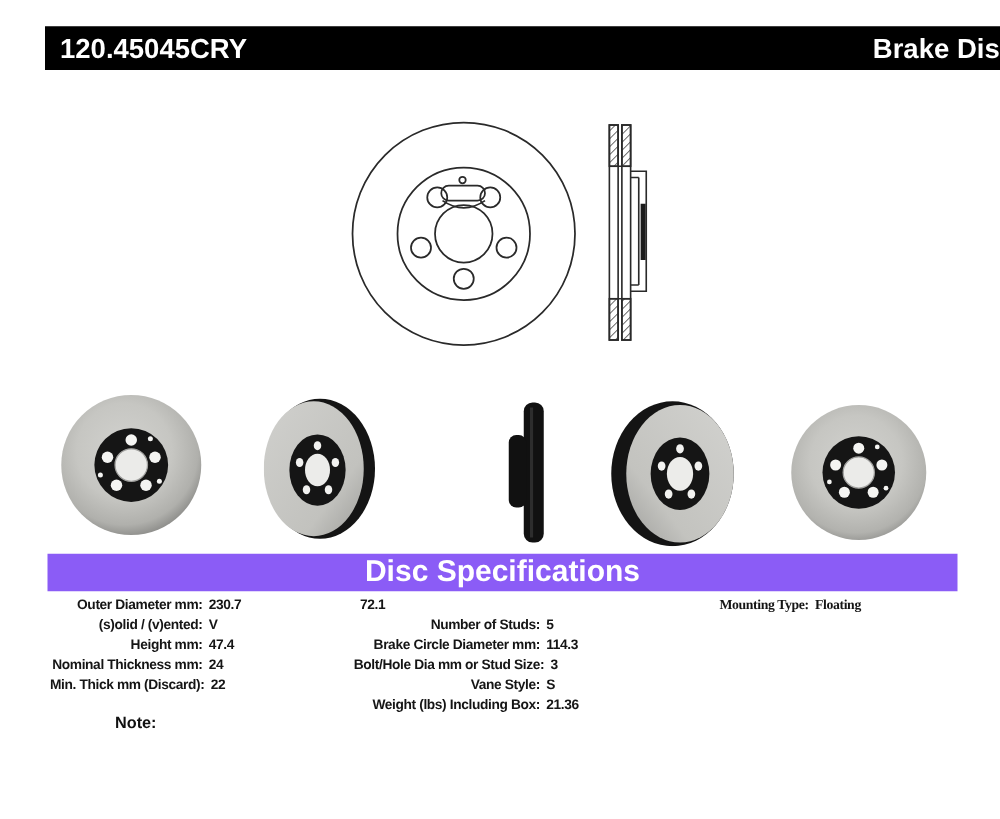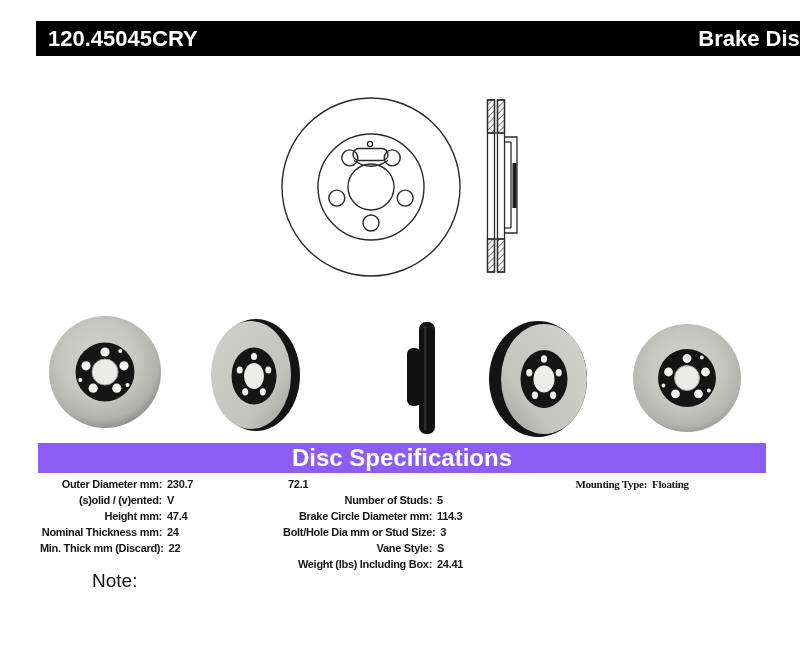--- a/index.html
+++ b/index.html
@@ -41,21 +41,21 @@
   .spec-col-2 { left:283px; }
   .spec-col-3 { left:540px;font-family:Liberation Serif, serif; }
   .spec-row { display:flex; height:16px; line-height:16px; }
   .spec-col-1 .spec-label { min-width:122px; }
   .spec-col-2 .spec-label { min-width:149px; }
   .spec-col-3 .spec-label { min-width:107px; }
   .spec-label { text-align:right; white-space:nowrap; }
   .spec-value { margin-left:5px; white-space:nowrap; }
 
   .note-label {
-    position:absolute; left:92px; top:570px; font-size:19px; font-weight:normal;
+    position:absolute; left:92px; top:570px; font-size:13px; font-weight:bold;
   }
 </style>
 </head>
 <body>
 
 <div class="header-bar">
   <span>120.45045CRY</span>
   <span>Brake Disc</span>
 </div>
 
@@ -237,21 +237,21 @@
     <div class="spec-row">
       <span class="spec-label">Bolt/Hole Dia mm or Stud Size:</span>
       <span class="spec-value">3</span>
     </div>
     <div class="spec-row">
       <span class="spec-label">Vane Style:</span>
       <span class="spec-value">S</span>
     </div>
     <div class="spec-row">
       <span class="spec-label">Weight (lbs) Including Box:</span>
-      <span class="spec-value">24.41</span>
+      <span class="spec-value">21.36</span>
     </div>
   </div>
 <div class="spec-col spec-col-3">
     <div class="spec-row">
       <span class="spec-label">Mounting Type:</span>
       <span class="spec-value">Floating</span>
     </div>
   </div>
 
 <div class="note-label">Note:</div>

